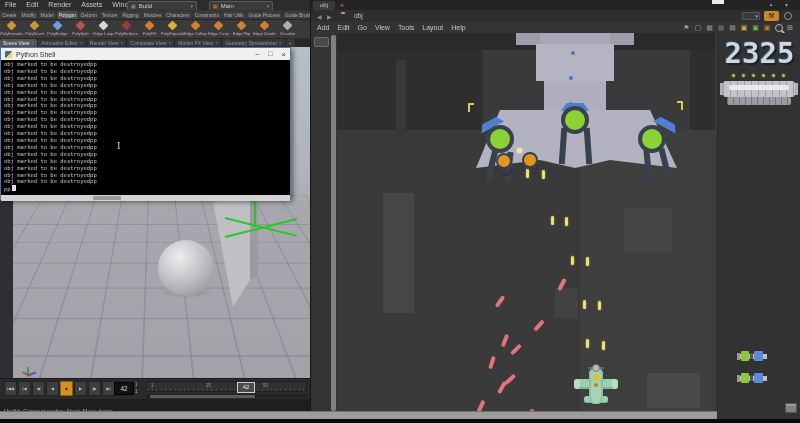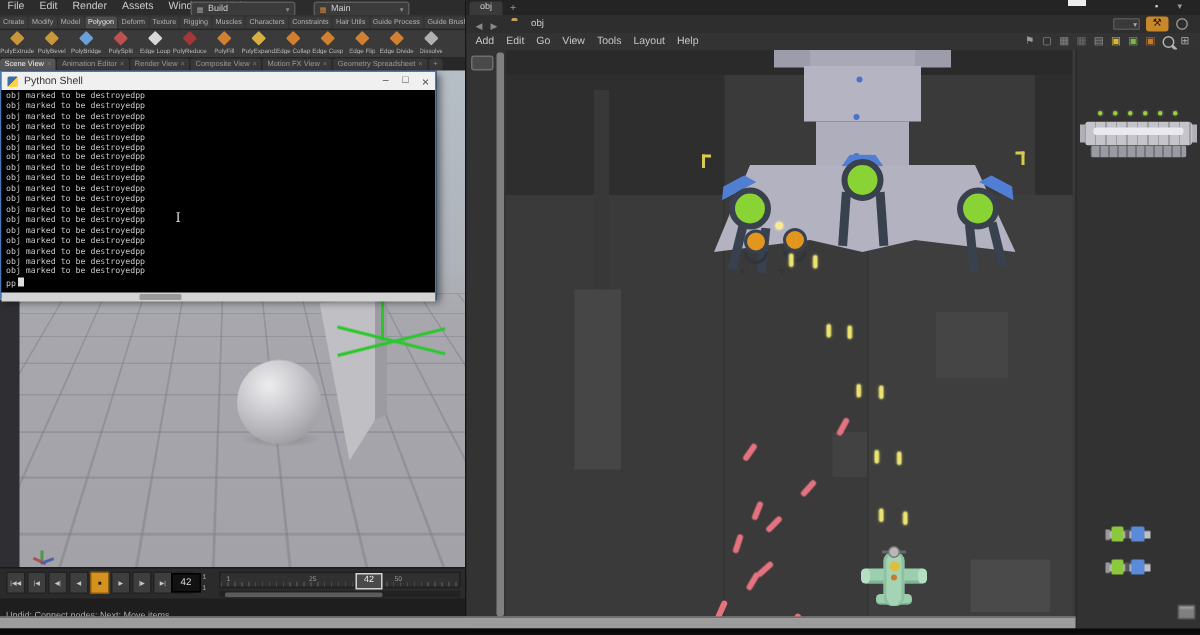--- a/index.html
+++ b/index.html
@@ -404,20 +404,22 @@
         <div class="abs" style="left:247px;top:363px;width:24px;height:7px;background:#9ccfae;border-radius:3px;box-shadow:inset 0 -1px 0 #7fb393;"></div>
         <div class="abs" style="left:252px;top:335px;width:14px;height:36px;background:#a4d4b4;border-radius:6px;box-shadow:inset 2px 0 0 #8cc0a0,inset -2px 0 0 #8cc0a0;"></div>
         <div class="abs" style="left:251px;top:334px;width:16px;height:1.5px;background:#666;"></div>
         <div class="abs dot" style="left:255px;top:331px;width:8px;height:8px;background:#b8b8b8;border:1px solid #777;box-sizing:border-box;"></div>
         <div class="abs dot" style="left:256px;top:341px;width:7px;height:7px;background:#d8c040;"></div>
         <div class="abs dot" style="left:257px;top:350px;width:4px;height:4px;background:#c87830;"></div>
       </div>
     </div>
 
     <div class="abs" style="left:406px;top:33px;width:83px;height:390px;background:#323232;border-left:1px solid #2a2a2a;box-sizing:border-box;">
+      <div style="position:absolute;left:0;top:3px;width:83px;text-align:center;font-family:'DejaVu Sans Mono',monospace;
+                  font-weight:bold;font-size:29px;color:#ccd8e4;letter-spacing:0;text-shadow:2px 2px 0 #1c242c,-1px -1px 0 #46505c;">2325</div>
 
       <div class="abs" style="left:3px;top:38px;width:76px;height:42px;">
         <div id="mini-dots" class="abs" style="left:0;top:0;width:76px;height:9px;">
             <div class="dot" style="left: 10px; top: 2px; width: 5px; height: 5px; background: rgb(154, 210, 60); border: 1px solid rgb(68, 68, 68); box-sizing: border-box; position: absolute;"></div>
             <div class="dot" style="left: 20px; top: 2px; width: 5px; height: 5px; background: rgb(154, 210, 60); border: 1px solid rgb(68, 68, 68); box-sizing: border-box; position: absolute;"></div>
             <div class="dot" style="left: 30px; top: 2px; width: 5px; height: 5px; background: rgb(154, 210, 60); border: 1px solid rgb(68, 68, 68); box-sizing: border-box; position: absolute;"></div>
             <div class="dot" style="left: 40px; top: 2px; width: 5px; height: 5px; background: rgb(154, 210, 60); border: 1px solid rgb(68, 68, 68); box-sizing: border-box; position: absolute;"></div>
             <div class="dot" style="left: 50px; top: 2px; width: 5px; height: 5px; background: rgb(154, 210, 60); border: 1px solid rgb(68, 68, 68); box-sizing: border-box; position: absolute;"></div>
             <div class="dot" style="left: 60px; top: 2px; width: 5px; height: 5px; background: rgb(154, 210, 60); border: 1px solid rgb(68, 68, 68); box-sizing: border-box; position: absolute;"></div>
           </div>

